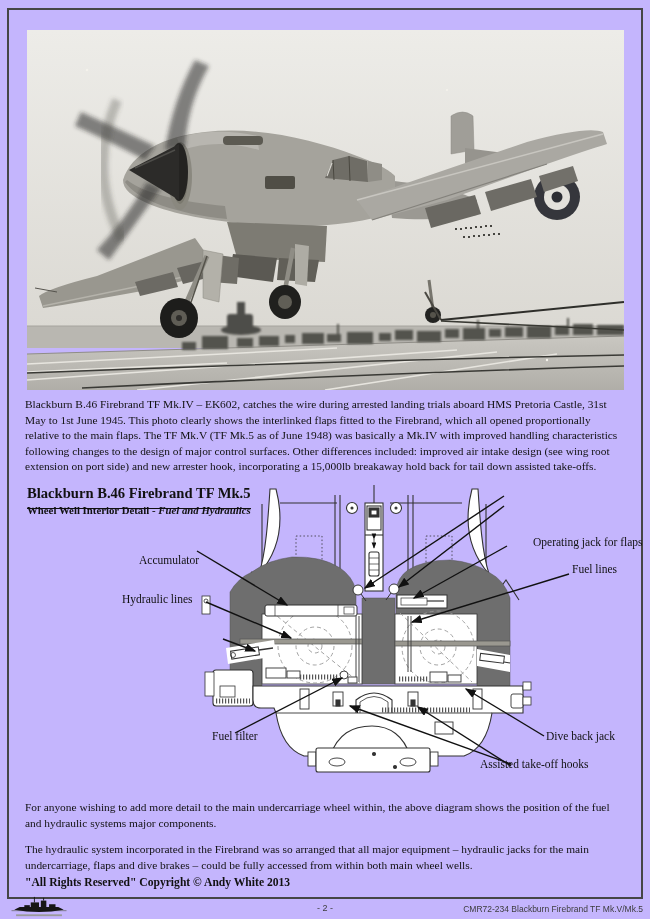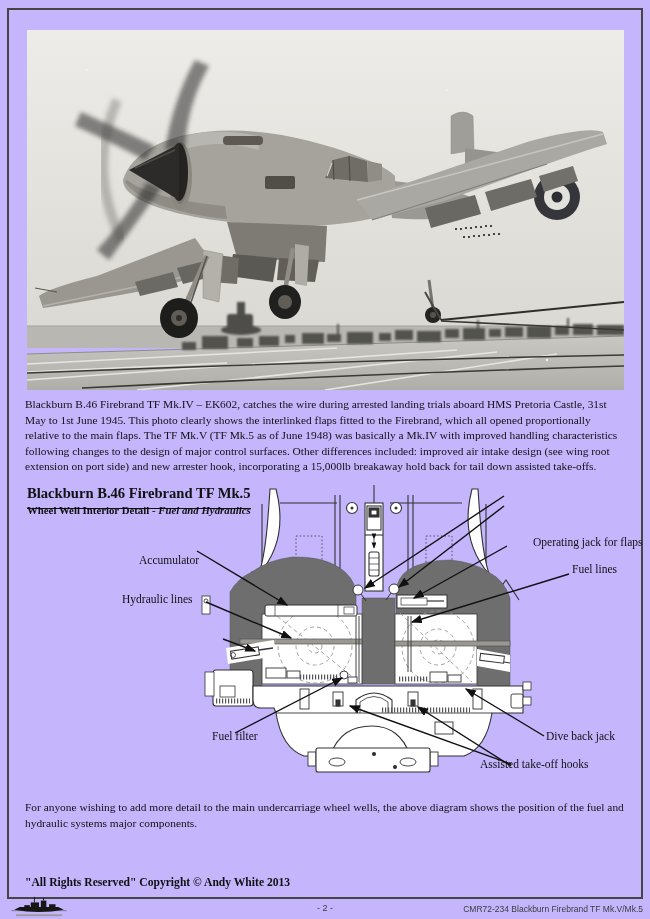--- a/index.html
+++ b/index.html
@@ -356,21 +356,22 @@
   </svg>
 
   <div class="dlabel" style="left:139px;top:541px;margin-top:13px;">Accumulator</div>
   <div class="dlabel" style="left:122px;top:593px;">Hydraulic lines</div>
   <div class="dlabel" style="left:185px;top:730px;margin-left:27px;">Fuel filter</div>
   <div class="dlabel" style="left:509px;top:536px;margin-left:24px;">Operating jack for flaps</div>
   <div class="dlabel" style="left:572px;top:563px;">Fuel lines</div>
   <div class="dlabel" style="left:546px;top:730px;">Dive back jack</div>
   <div class="dlabel" style="left:480px;top:758px;">Assisted take-off hooks</div>
 
-  <div class="para" style="top:800px;">For anyone wishing to add more detail to the main undercarriage wheel wells, the above diagram shows the position of the fuel and hydraulic systems major components.</div>
+  <div class="para" style="top:800px;">For anyone wishing to add more detail to the main undercarriage wheel within, the above diagram shows the position of the fuel and hydraulic systems major components.</div>
+  <div class="para" style="top:842px;">The hydraulic system incorporated in the Firebrand was so arranged that all major equipment – hydraulic jacks for the main undercarriage, flaps and dive brakes – could be fully accessed from within both main wheel wells.</div>
 
   <div class="rights">"All Rights Reserved" Copyright © Andy White 2013</div>
 
   <div class="shiplogo">
     <svg viewBox="0 0 62 24" width="62" height="22">
       <line x1="1" y1="16" x2="61" y2="16" stroke="#666" stroke-width="0.8"></line>
       <path d="M4,15 L10,12 L52,12 L58,15 Q31,20 4,15 Z" fill="#161616"></path>
       <rect x="22" y="7" width="9" height="5" fill="#161616"></rect>
       <rect x="33" y="5" width="6" height="7" fill="#161616"></rect>
       <rect x="15" y="10" width="6" height="3" fill="#161616"></rect>

